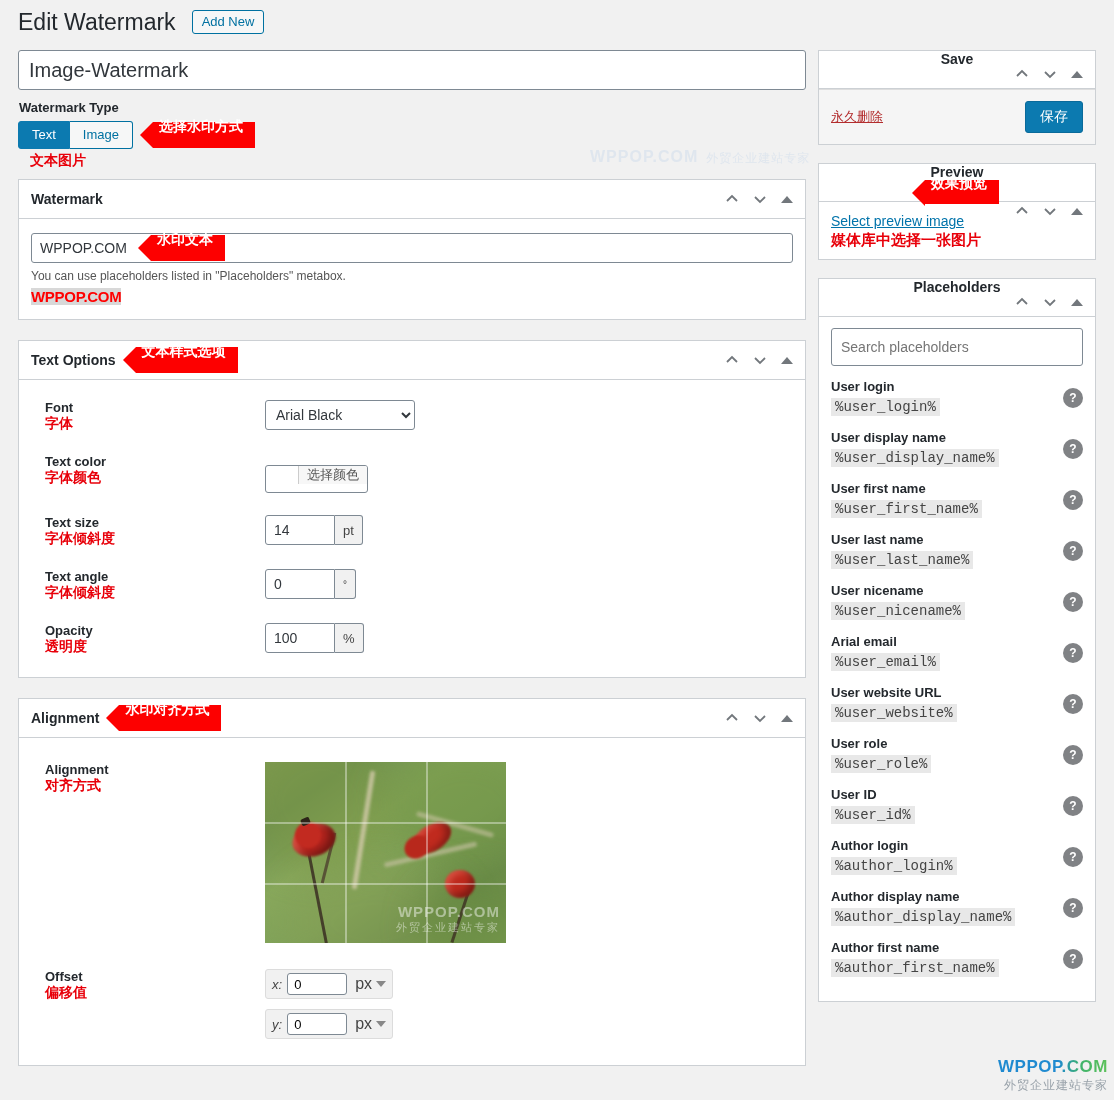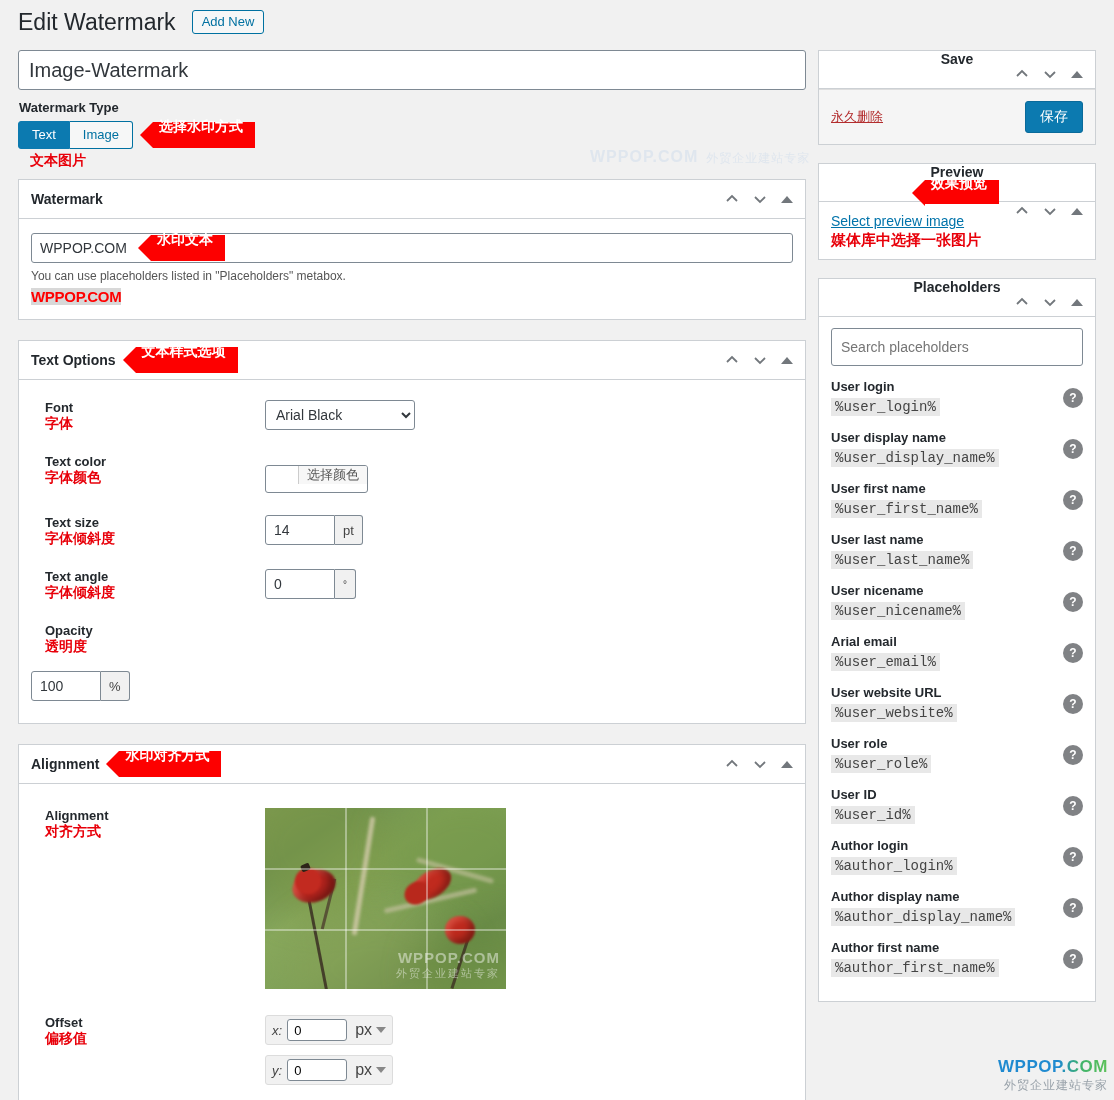--- a/index.html
+++ b/index.html
@@ -325,21 +325,21 @@
             <div class="zh">字体倾斜度</div>
           </div>
           <div class="opt-control">
             <span class="num-group">
               <input value="0" style="">
               <span class="unit" style="font-size:10px;">°</span>
             </span>
           </div>
         </div>
 
-        <div class="opt-row" style="padding-bottom:8px;flex-direction:column;">
+        <div class="opt-row" style="padding-bottom:8px;">
           <div class="opt-label">
             <div class="en">Opacity</div>
             <div class="zh">透明度</div>
           </div>
           <div class="opt-control">
             <span class="num-group">
               <input value="100" style="">
               <span class="unit">%</span>
             </span>
           </div>

